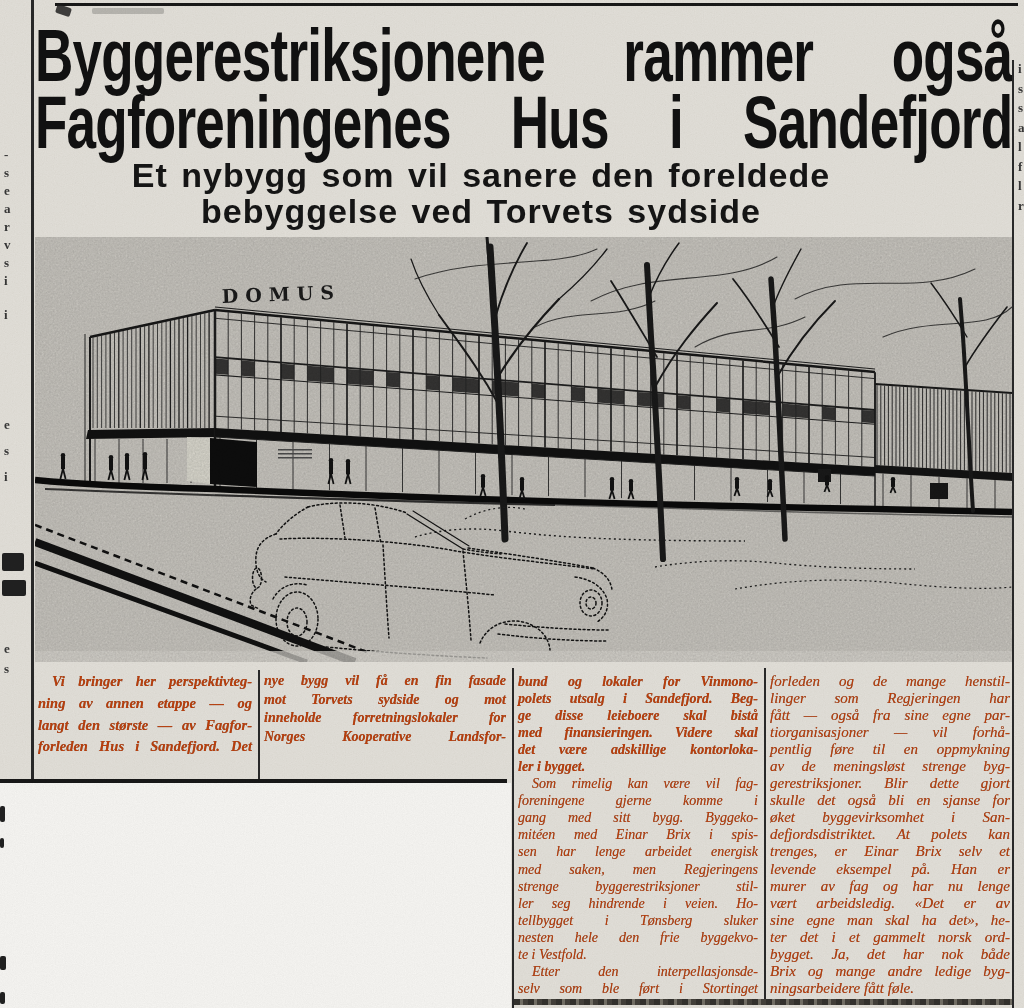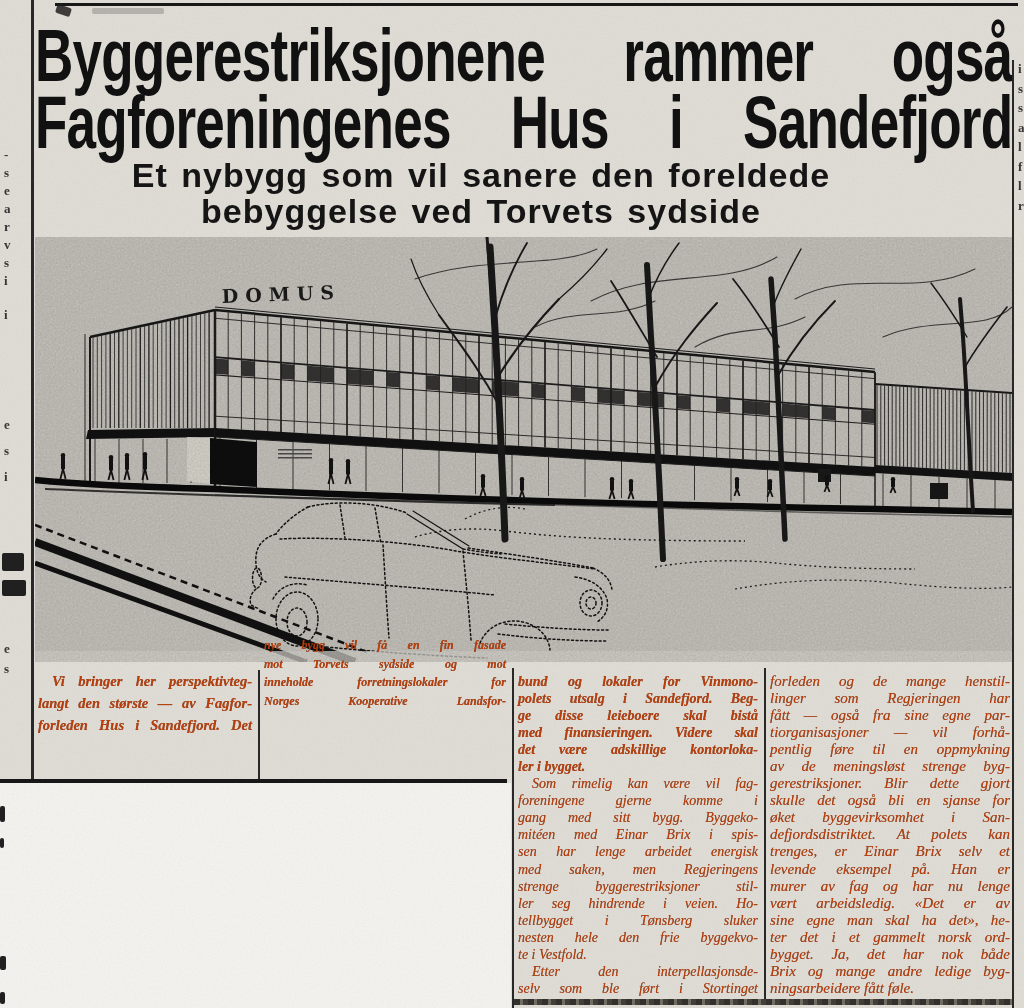--- a/index.html
+++ b/index.html
@@ -18,21 +18,21 @@
 
   .illu-wrap{position:absolute;left:35px;top:237px;width:977px;height:425px;background:#d9d6cf;}
 
   .col{position:absolute;color:#c2410c;text-shadow:0 0 .4px rgba(10,10,10,.5);font-style:italic;}
   .col .tl{text-align:justify;text-align-last:justify;}
   .col .tl.short{text-align-last:left;}
   .col .tl.ind{text-indent:14px;}
   .col .tl.b{font-weight:700;}
   .lede{font-weight:700;}
   .c1{left:38px;top:671px;width:214px;font-size:14.5px;line-height:21.8px;}
-  .c2{left:264px;top:636px;width:242px;font-size:12px;line-height:18.6px;}
+  .c2{left:264px;top:672px;width:242px;font-size:14px;line-height:18.6px;}
   .c3{left:518px;top:673px;width:240px;font-size:14px;line-height:17.05px;}
   .c4{left:770px;top:673px;width:240px;font-size:15px;line-height:17.05px;}
 
   .white-patch{position:absolute;left:0;top:783px;width:511px;height:225px;background:#fbfaf7;}
   .bottom-grain-rule{position:absolute;left:514px;top:999px;width:498px;height:6px;
      background:repeating-linear-gradient(90deg,#35332f 0 6px,#767268 6px 9px,#45423c 9px 14px);}
   .frag{position:absolute;font-family:"Liberation Serif",serif;font-weight:700;color:#383838;
         font-size:13px;line-height:1;}
   .overlay{position:absolute;left:0;top:0;pointer-events:none;}
 </style>
@@ -410,20 +410,21 @@
         <path d="M0,288 L332,415" stroke-width="2.5" stroke-dasharray="7 5"></path>
       </g>
 
       <rect x="0" y="414" width="977" height="11" fill="#e7e4dd" opacity=".75"></rect>
       <rect x="0" y="0" width="977" height="425" filter="url(#grain)" opacity=".22"></rect>
     </svg>
   </div>
 
   <div class="col c1 lede">
       <div class="tl ind">Vi bringer her perspektivteg-</div>
+      <div class="tl">ning av annen etappe — og</div>
       <div class="tl">langt den største — av Fagfor-</div>
       <div class="tl">forleden Hus i Sandefjord. Det</div>
     </div>
   <div class="col c2 lede">
       <div class="tl">nye bygg vil få en fin fasade</div>
       <div class="tl">mot Torvets sydside og mot</div>
       <div class="tl">inneholde forretningslokaler for</div>
       <div class="tl">Norges Kooperative Landsfor-</div>
     </div>
   <div class="col c3">

